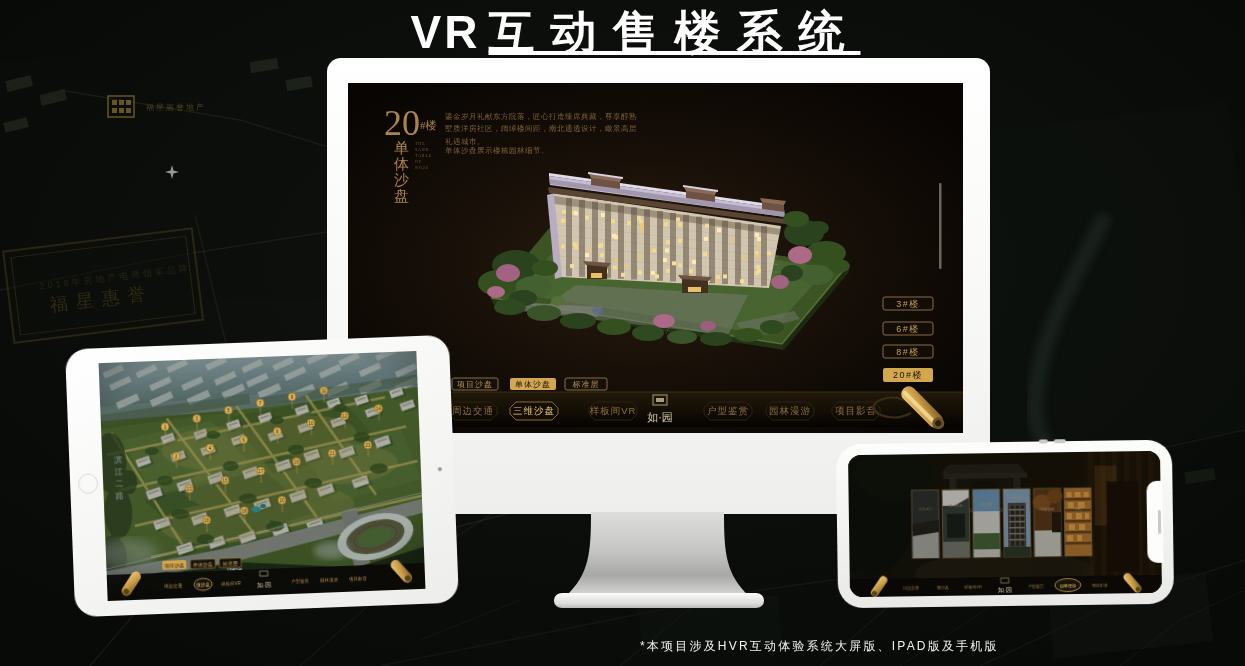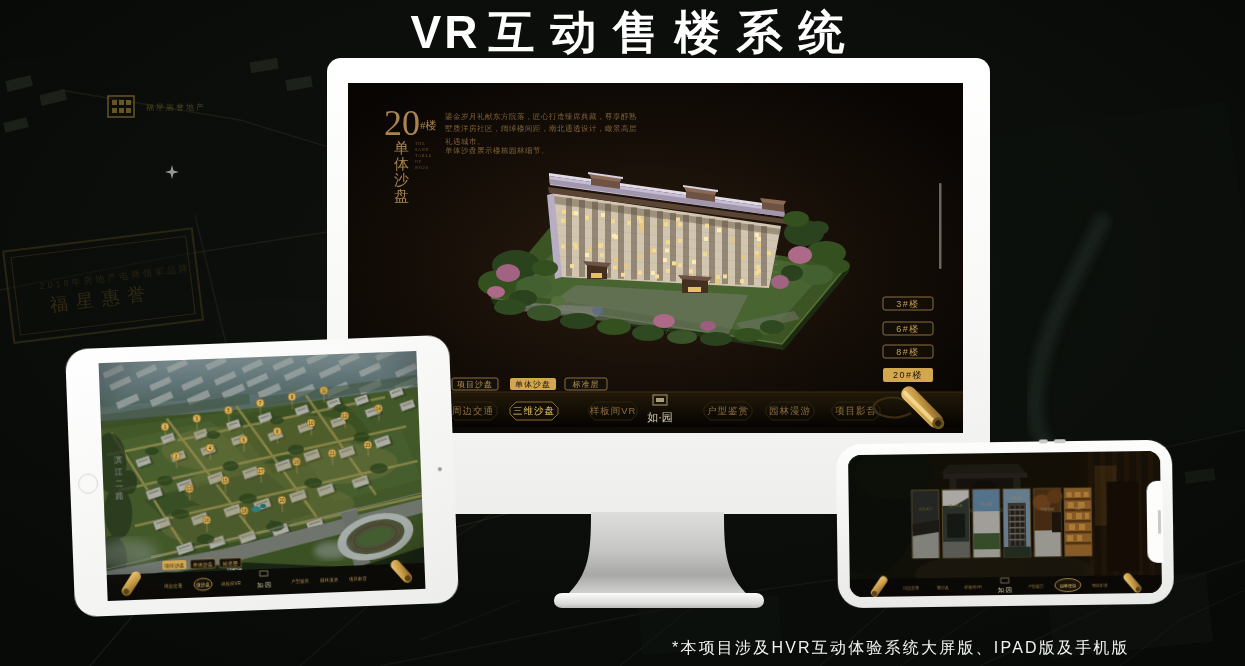--- a/index.html
+++ b/index.html
@@ -90,21 +90,21 @@
   </g>
   <g fill="#1c2218" opacity="0.6">
     <rect x="1058" y="500" width="30" height="12" transform="rotate(-8 1073 506)"></rect>
     <rect x="1098" y="488" width="30" height="12" transform="rotate(-8 1113 494)"></rect>
     <rect x="1140" y="520" width="34" height="13" transform="rotate(-8 1157 526)"></rect>
     <rect x="1185" y="470" width="30" height="12" transform="rotate(-8 1200 476)"></rect>
   </g>
 </svg>
 
 <div class="abs" style="left:13px;top:2px;width:1245px;text-align:center;color:#ffffff;
-     font-size:46px;font-weight:bold;"><span style="letter-spacing:3px;">VR</span><span style="letter-spacing:16px;margin-left:8px;">互动售楼系统</span></div>
+     font-size:46px;font-weight:bold;"><span style="letter-spacing:3px;">VR</span><span style="letter-spacing:16px;margin-left:8px;text-decoration:underline;">互动售楼系统</span></div>
 
 <div class="abs" style="left:327px;top:58px;width:663px;height:456px;border-radius:14px;
      background:linear-gradient(180deg,#ffffff 0%,#f8f8f6 55%,#eeeeec 100%);"></div>
 
 <svg class="abs" width="220" height="100" style="left:549px;top:512px">
   <defs>
       <linearGradient id="neck" x1="0" y1="0" x2="0" y2="1">
     <stop offset="0%" stop-color="#dededc"></stop>
         <stop offset="45%" stop-color="#c6c6c4"></stop>
     <stop offset="75%" stop-color="#a8a8a6"></stop>
@@ -926,13 +926,13 @@
         <circle cx="0" cy="9" r="3" fill="#5a4518"></circle>
       </g>
     </svg>
   </div>
 
   <div class="abs" style="left:8px;top:125px;width:18px;height:18px;border-radius:50%;border:1.5px solid #d8d8d6;"></div>
 
   <div class="abs" style="right:12px;top:132px;width:4px;height:4px;border-radius:50%;background:#9a9a98;"></div>
 </div>
 
-<div class="abs" style="left:672px;top:638px;color:#f2f2f2;font-size:16px;letter-spacing:2.2px;">*本项目涉及HVR互动体验系统大屏版、IPAD版及手机版</div>
+<div class="abs" style="left:640px;top:638px;color:#f2f2f2;font-size:12px;letter-spacing:2.2px;">*本项目涉及HVR互动体验系统大屏版、IPAD版及手机版</div>
 
 </body></html>

